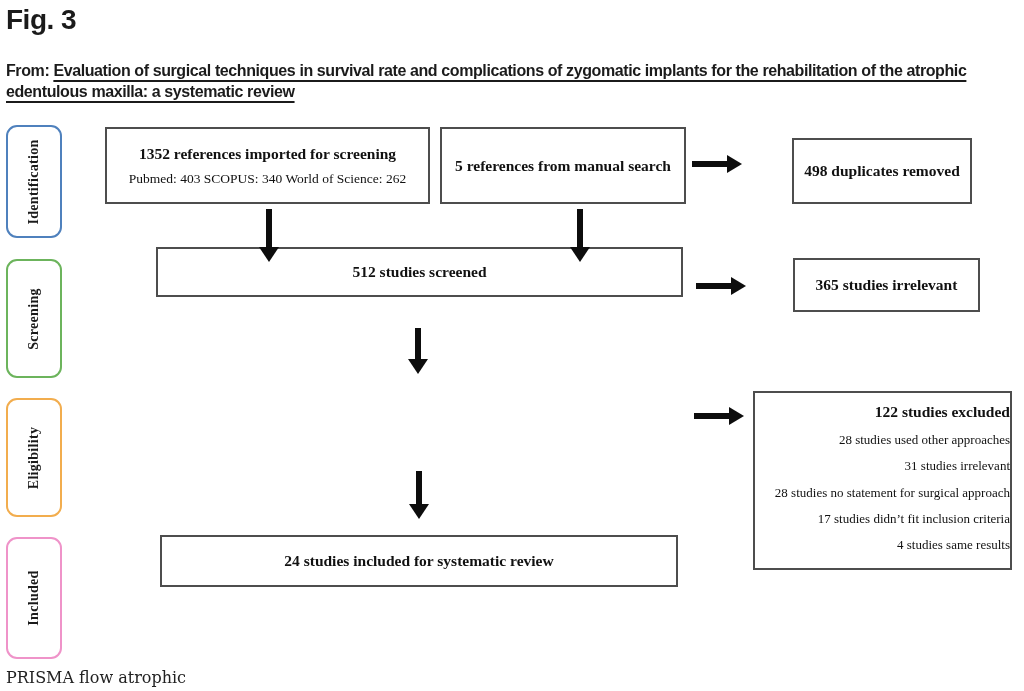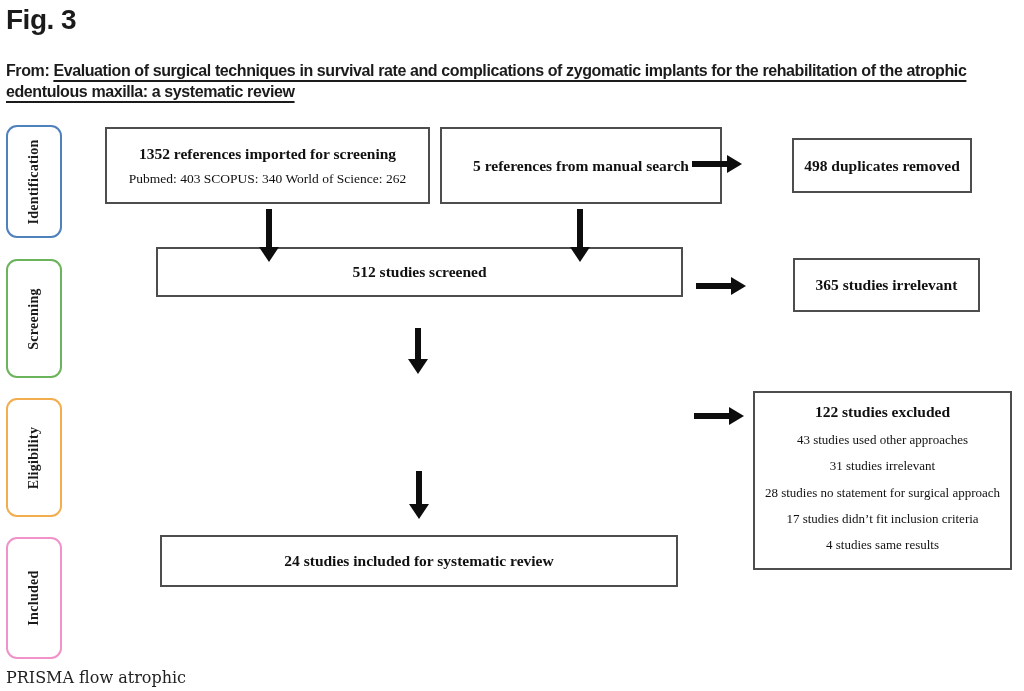--- a/index.html
+++ b/index.html
@@ -37,28 +37,28 @@
   .stage-eligibility    { top:398px; height:119px; }
   .stage-included       { top:537px; height:122px; }
   
   .box {
     position:absolute; background:#fff; border:2px solid #4d4d4d;
     display:flex; align-items:center; justify-content:center; text-align:center;
     font-family:"Liberation Serif", serif; font-weight:700; font-size:15.5px; color:#111;
   }
   .box-imported  { left:105px; top:127px; width:325px; height:77px; flex-direction:column; gap:8px; }
   .box-imported .subtitle { font-weight:400; font-size:13.5px; }
-  .box-manual    { left:440px; top:127px; width:282px; height:77px; padding:0 4px; }
-  .box-duplicates{ left:792px; top:138px; width:180px; height:55px;text-align:right; }
+  .box-manual    { left:440px; top:127px; width:246px; height:77px; padding:0 4px; }
+  .box-duplicates{ left:792px; top:138px; width:180px; height:66px;text-align:right; }
   .box-screened  { left:156px; top:247px; width:527px; height:50px; }
   .box-irrelevant{ left:793px; top:258px; width:187px; height:54px; }
   .box-fulltext  { left:156px; top:389px; width:527px; height:52px; }
   .box-excluded  {
     left:753px; top:391px; width:259px; height:179px;
-    flex-direction:column; justify-content:flex-start; padding-top:10px; row-gap:12px;
+    flex-direction:column; justify-content:flex-start; padding-top:10px; row-gap:12px;align-items:flex-end;
   }
   .box-excluded .reason { font-weight:400; font-size:13px; line-height:1.1; }
   .box-included  { left:160px; top:535px; width:518px; height:52px; }
   
   .varrow { position:absolute; display:flex; flex-direction:column; align-items:center; }
   .varrow .shaft { width:6px; background:#0d0d0d; flex:1; }
   .varrow .head  { width:0; height:0; border-left:10px solid transparent;
                    border-right:10px solid transparent; border-top:15px solid #0d0d0d; }
   .harrow { position:absolute; display:flex; flex-direction:row; align-items:center; }
   .harrow .shaft { height:6px; background:#0d0d0d; flex:1; }
@@ -111,21 +111,21 @@
 
   <div class="box box-screened">
     <div>512 studies screened</div>
   </div>
   <div class="box box-irrelevant">
     <div>365 studies irrelevant</div>
   </div>
 
   <div class="box box-excluded">
     <div>122 studies excluded</div>
-    <div class="reason">43 studies used other approaches</div>
+    <div class="reason">28 studies used other approaches</div>
     <div class="reason">31 studies irrelevant</div>
     <div class="reason">28 studies no statement for surgical approach</div>
     <div class="reason">17 studies didn’t fit inclusion criteria</div>
     <div class="reason">4 studies same results</div>
   </div>
 
   <div class="box box-included">
     <div>24 studies included for systematic review</div>
   </div>
 

